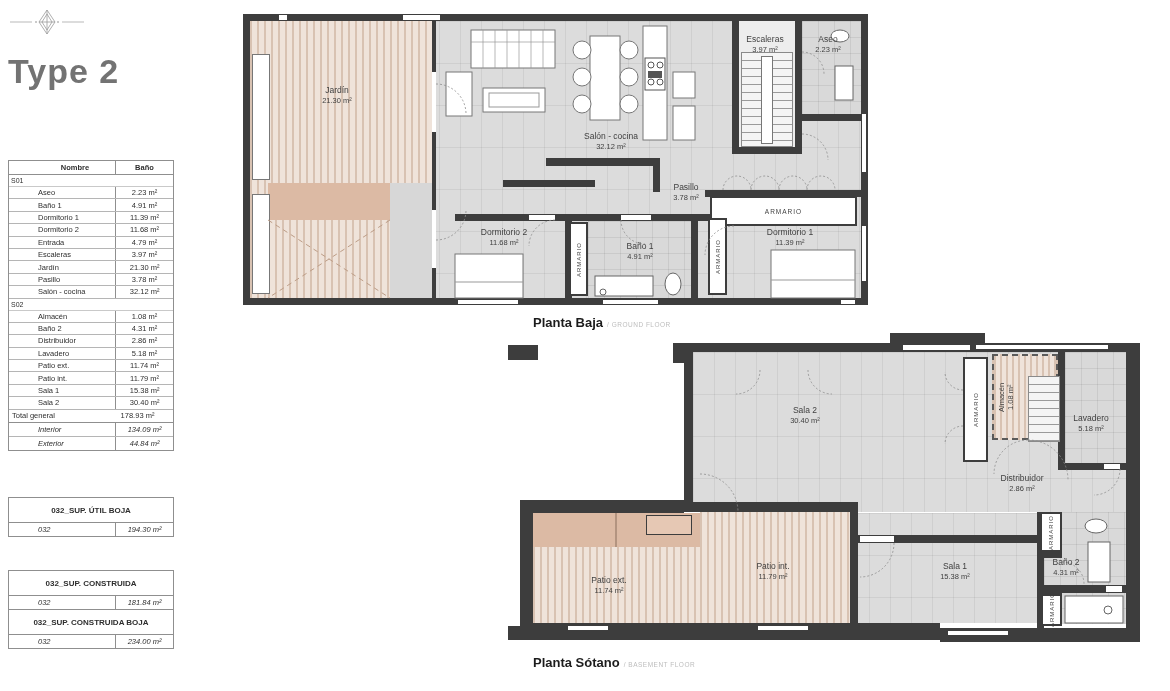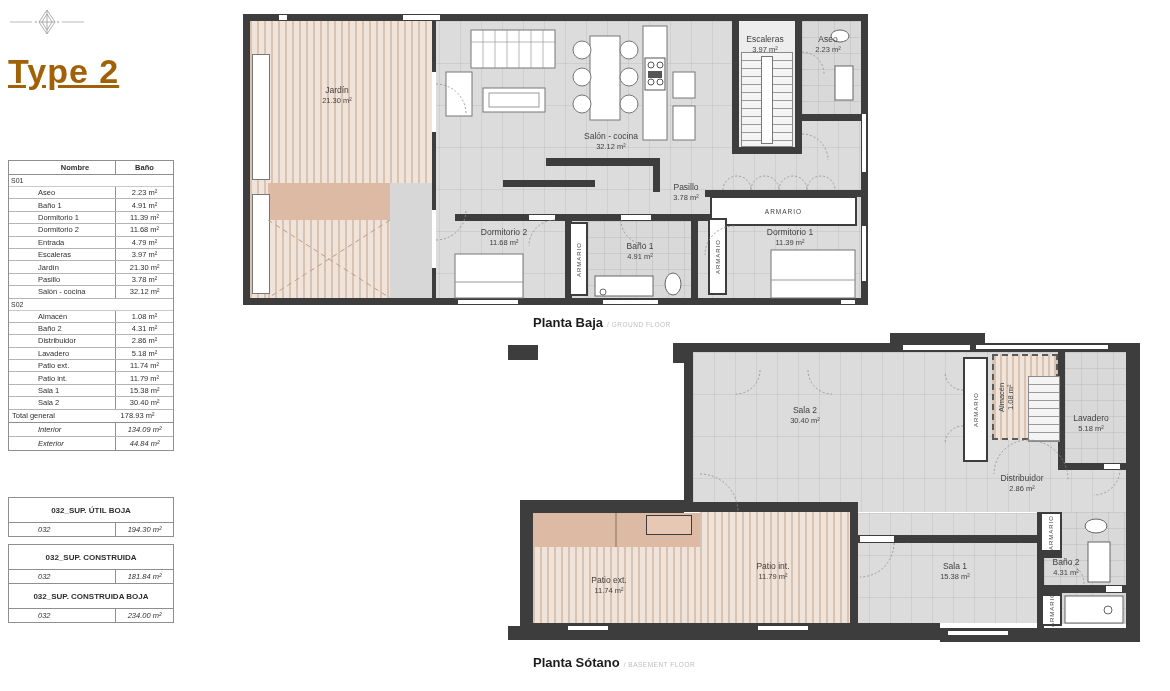--- a/index.html
+++ b/index.html
@@ -1,19 +1,19 @@
 <!DOCTYPE html>
 <html><head>
 <meta charset="utf-8">
 <style>
   html,body{margin:0;padding:0;background:#fff;}
   #sheet{position:relative;width:1170px;height:691px;background:#fff;overflow:hidden;
          font-family:"Liberation Sans","DejaVu Sans",sans-serif;color:#333;}
   
-  #brand-title{position:absolute;left:8px;top:52px;font-size:34px;font-weight:bold;letter-spacing:1px;color:#a16207;text-decoration:underline;}
+  #brand-title{position:absolute;left:8px;top:52px;font-size:34px;font-weight:bold;letter-spacing:1px;color:#737373;}
   #compass{position:absolute;left:10px;top:8px;}
   .tbl{position:absolute;left:8px;width:164px;border:1px solid #8f8f8f;font-size:7.5px;color:#2e2e2e;background:#fff;}
   .tbl-title{height:24px;display:flex;align-items:center;justify-content:center;font-weight:bold;font-size:8px;border-bottom:1px solid #8f8f8f;}
   .tbl-colhead{display:flex;border-bottom:1px solid #8f8f8f;font-weight:bold;}
   .tbl-colhead div{height:13px;display:flex;align-items:center;justify-content:center;}
   .cname{width:95px;border-right:1px solid #8f8f8f;box-sizing:border-box;margin-left:26px;}
   .cval{width:67px;box-sizing:border-box;}
   .sec-label{height:11px;display:flex;align-items:center;padding-left:2px;font-size:7px;border-bottom:1px solid #c9c9c9;background:#fff;}
   .trow{display:flex;border-bottom:1px solid #b5b5b5;}
   .trow div{height:11.4px;display:flex;align-items:center;box-sizing:border-box;}
@@ -166,21 +166,21 @@
   </div>
 
   <div class="tbl" style="top:497px;">
     <div class="tbl-title">032_SUP. ÚTIL BOJA</div>
     <div class="mini-row">
       <div class="cname" style="padding-left:3px;">032</div>
       <div class="cval" style="justify-content:center;">194.30 m²</div>
     </div>
   </div>
 
-  <div class="tbl" style="top:544px;">
+  <div class="tbl" style="top:570px;">
     <div class="tbl-title">032_SUP. CONSTRUIDA</div>
     <div class="mini-row" style="border-bottom:1px solid #8f8f8f;">
       <div class="cname" style="padding-left:3px;">032</div>
       <div class="cval" style="justify-content:center;">181.84 m²</div>
     </div>
     <div class="tbl-title">032_SUP. CONSTRUIDA BOJA</div>
     <div class="mini-row">
       <div class="cname" style="padding-left:3px;">032</div>
       <div class="cval" style="justify-content:center;">234.00 m²</div>
     </div>

